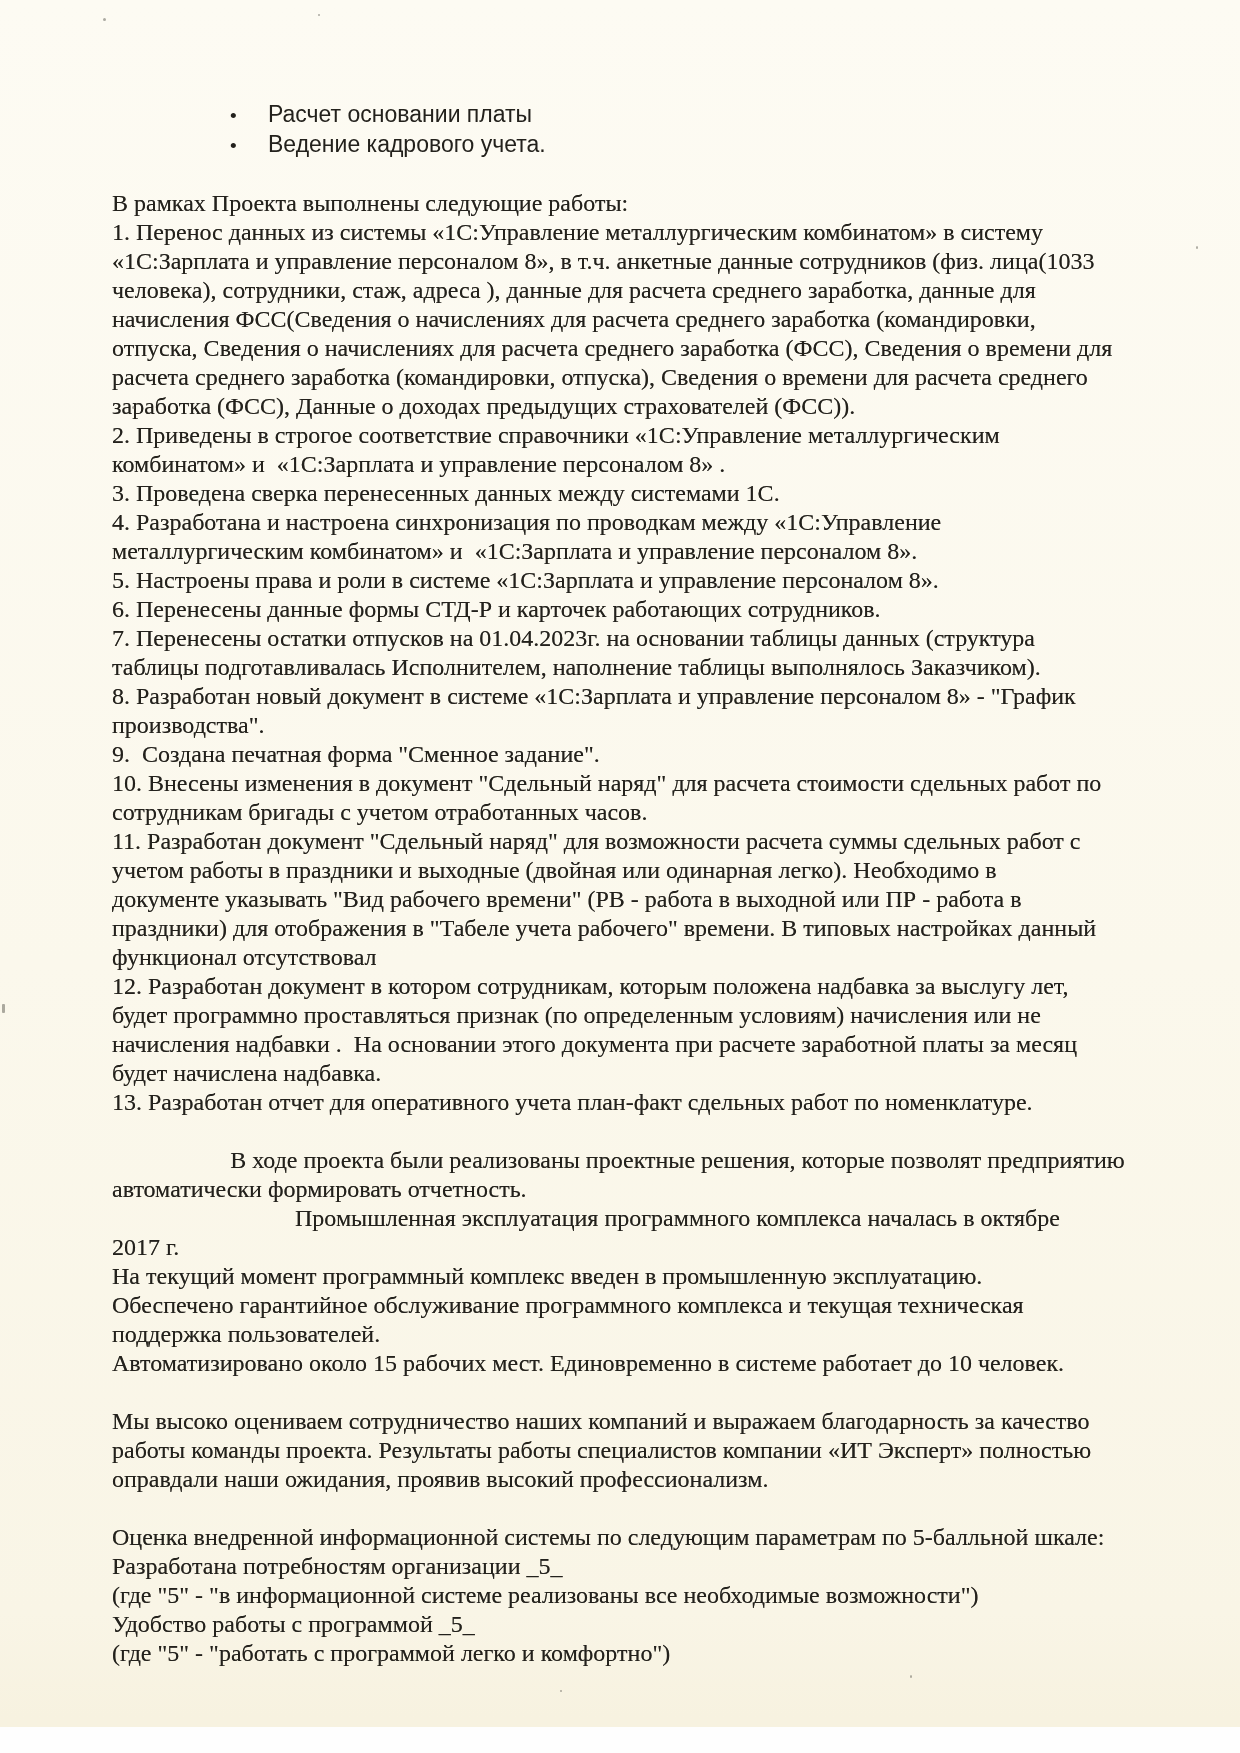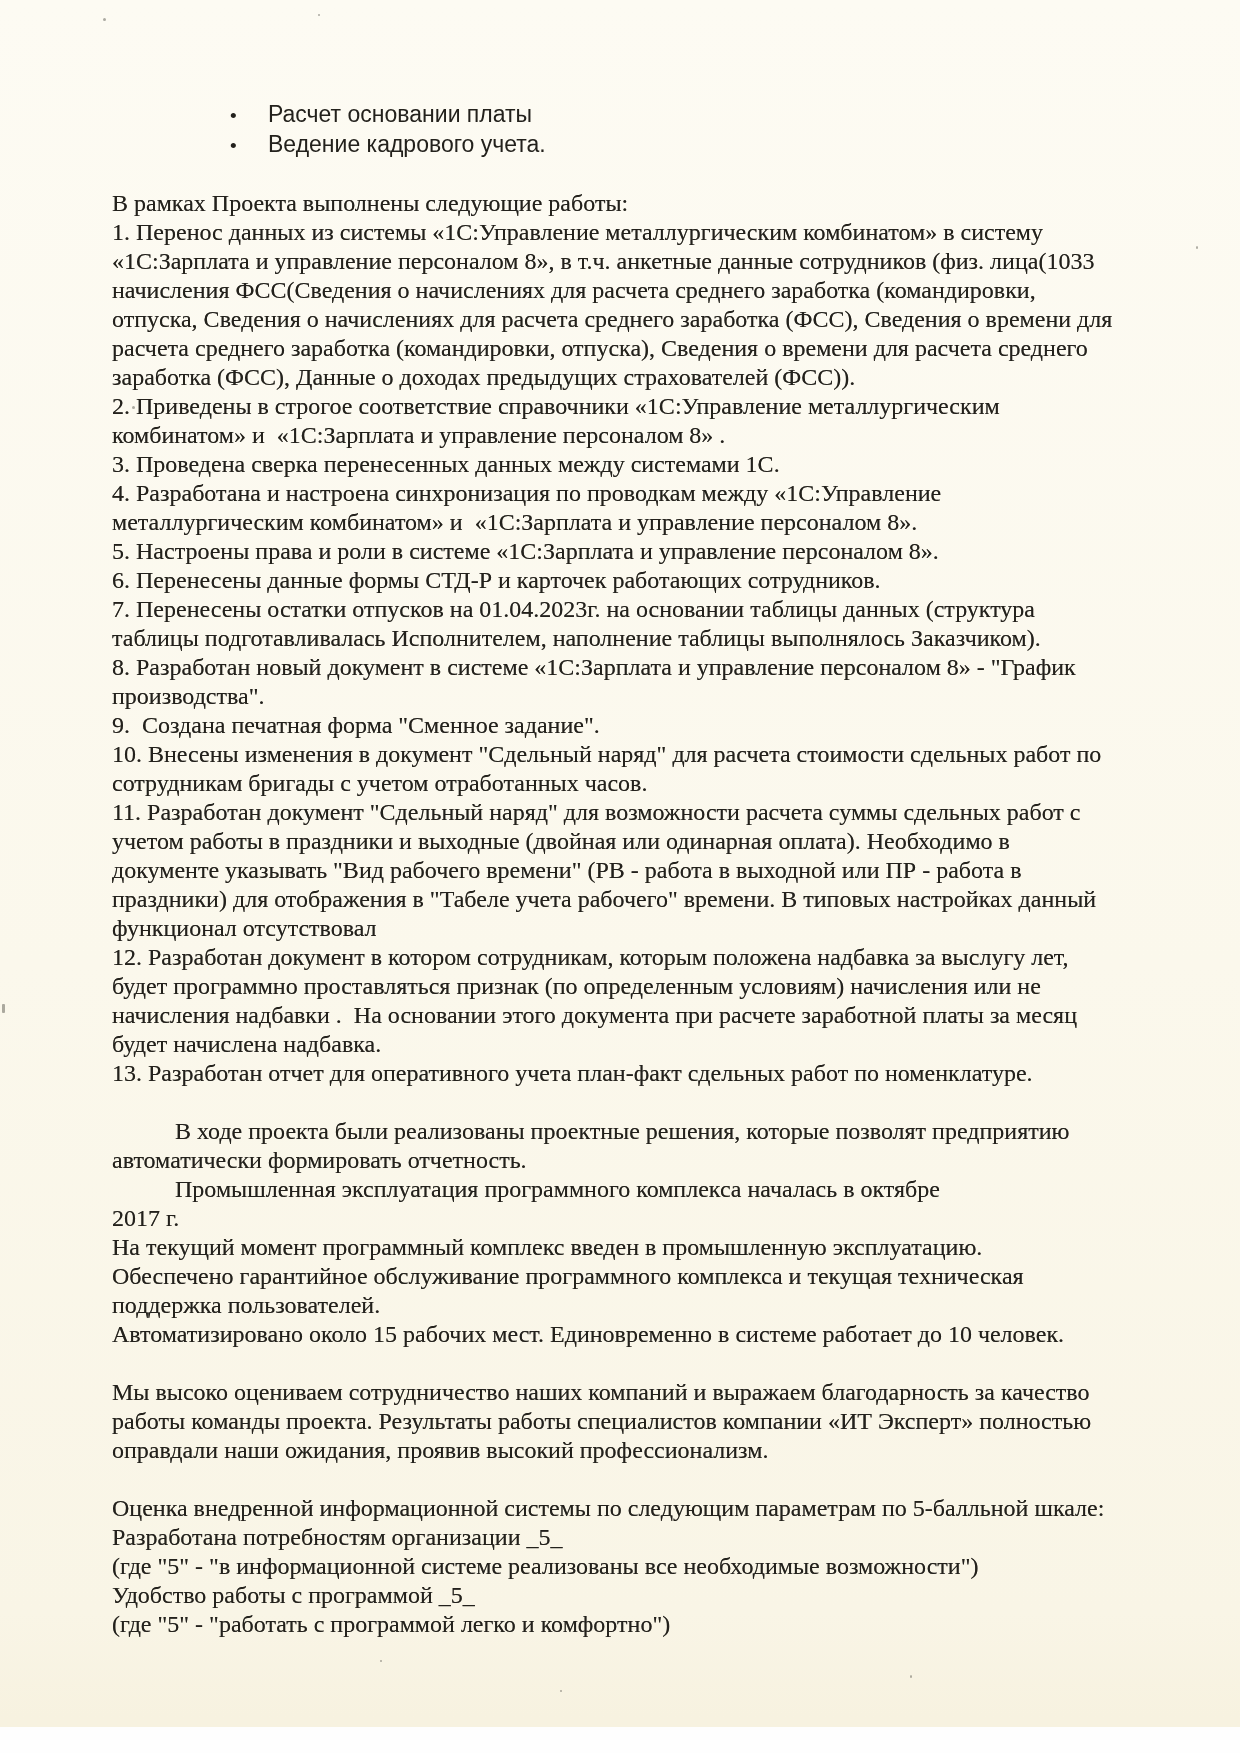--- a/index.html
+++ b/index.html
@@ -44,21 +44,21 @@
   .doc-body {
     margin-top: 29px;
     font-size: 24px;
     line-height: 29px;
   }
   .line {
     white-space: pre;
     text-shadow: 0 0 0.6px rgba(30, 28, 22, 0.55);
   }
   .line.gap { margin-top: 29px; }
-  .line.indent { padding-left: 63px; }
+  .line.indent { padding-left: 63px; text-align: center; }
   
   .bottom-strip {
     position: absolute;
     left: 0; right: 0; bottom: 0;
     height: 26px;
     background: #fefefe;
   }
   .speck {
     position: absolute;
     background: #6a675e;
@@ -83,40 +83,41 @@
 
     <div class="bullets">
         <div class="bullet-row"><span class="bullet-marker">•</span><span>Расчет основании платы</span></div>
         <div class="bullet-row"><span class="bullet-marker">•</span><span>Ведение кадрового учета.</span></div>
       </div>
 
     <div class="doc-body">
         <div class="line">В рамках Проекта выполнены следующие работы:</div>
         <div class="line">1. Перенос данных из системы «1С:Управление металлургическим комбинатом» в систему</div>
         <div class="line">«1С:Зарплата и управление персоналом 8», в т.ч. анкетные данные сотрудников (физ. лица(1033</div>
+        <div class="line">человека), сотрудники, стаж, адреса ), данные для расчета среднего заработка, данные для</div>
         <div class="line">начисления ФСС(Сведения о начислениях для расчета среднего заработка (командировки,</div>
         <div class="line">отпуска, Сведения о начислениях для расчета среднего заработка (ФСС), Сведения о времени для</div>
         <div class="line">расчета среднего заработка (командировки, отпуска), Сведения о времени для расчета среднего</div>
         <div class="line">заработка (ФСС), Данные о доходах предыдущих страхователей (ФСС)).</div>
         <div class="line">2. Приведены в строгое соответствие справочники «1С:Управление металлургическим</div>
         <div class="line">комбинатом» и  «1С:Зарплата и управление персоналом 8» .</div>
         <div class="line">3. Проведена сверка перенесенных данных между системами 1С.</div>
         <div class="line">4. Разработана и настроена синхронизация по проводкам между «1С:Управление</div>
         <div class="line">металлургическим комбинатом» и  «1С:Зарплата и управление персоналом 8».</div>
         <div class="line">5. Настроены права и роли в системе «1С:Зарплата и управление персоналом 8».</div>
         <div class="line">6. Перенесены данные формы СТД-Р и карточек работающих сотрудников.</div>
         <div class="line">7. Перенесены остатки отпусков на 01.04.2023г. на основании таблицы данных (структура</div>
         <div class="line">таблицы подготавливалась Исполнителем, наполнение таблицы выполнялось Заказчиком).</div>
         <div class="line">8. Разработан новый документ в системе «1С:Зарплата и управление персоналом 8» - "График</div>
         <div class="line">производства".</div>
         <div class="line">9.  Создана печатная форма "Сменное задание".</div>
         <div class="line">10. Внесены изменения в документ "Сдельный наряд" для расчета стоимости сдельных работ по</div>
         <div class="line">сотрудникам бригады с учетом отработанных часов.</div>
         <div class="line">11. Разработан документ "Сдельный наряд" для возможности расчета суммы сдельных работ с</div>
-        <div class="line">учетом работы в праздники и выходные (двойная или одинарная оплата). Необходимо в</div>
+        <div class="line">учетом работы в праздники и выходные (двойная или одинарная легко). Необходимо в</div>
         <div class="line">документе указывать "Вид рабочего времени" (РВ - работа в выходной или ПР - работа в</div>
         <div class="line">праздники) для отображения в "Табеле учета рабочего" времени. В типовых настройках данный</div>
         <div class="line">функционал отсутствовал</div>
         <div class="line">12. Разработан документ в котором сотрудникам, которым положена надбавка за выслугу лет,</div>
         <div class="line">будет программно проставляться признак (по определенным условиям) начисления или не</div>
         <div class="line">начисления надбавки .  На основании этого документа при расчете заработной платы за месяц</div>
         <div class="line">будет начислена надбавка.</div>
         <div class="line">13. Разработан отчет для оперативного учета план-факт сдельных работ по номенклатуре.</div>
         <div class="line gap indent">В ходе проекта были реализованы проектные решения, которые позволят предприятию</div>
         <div class="line">автоматически формировать отчетность.</div>

